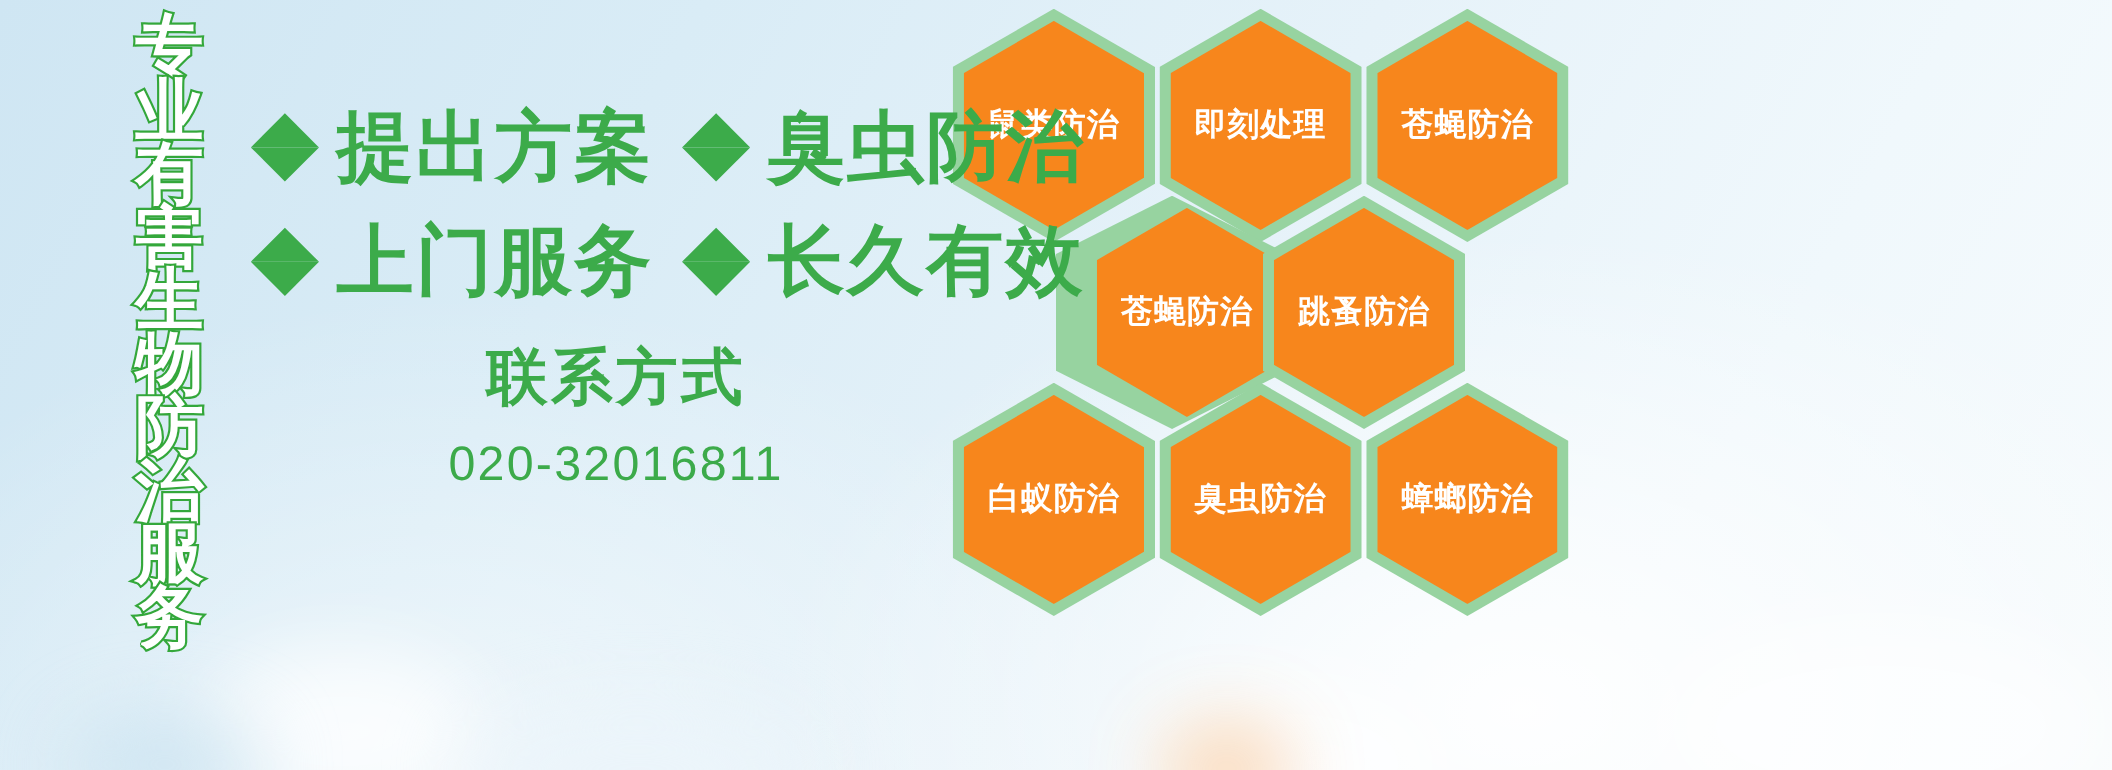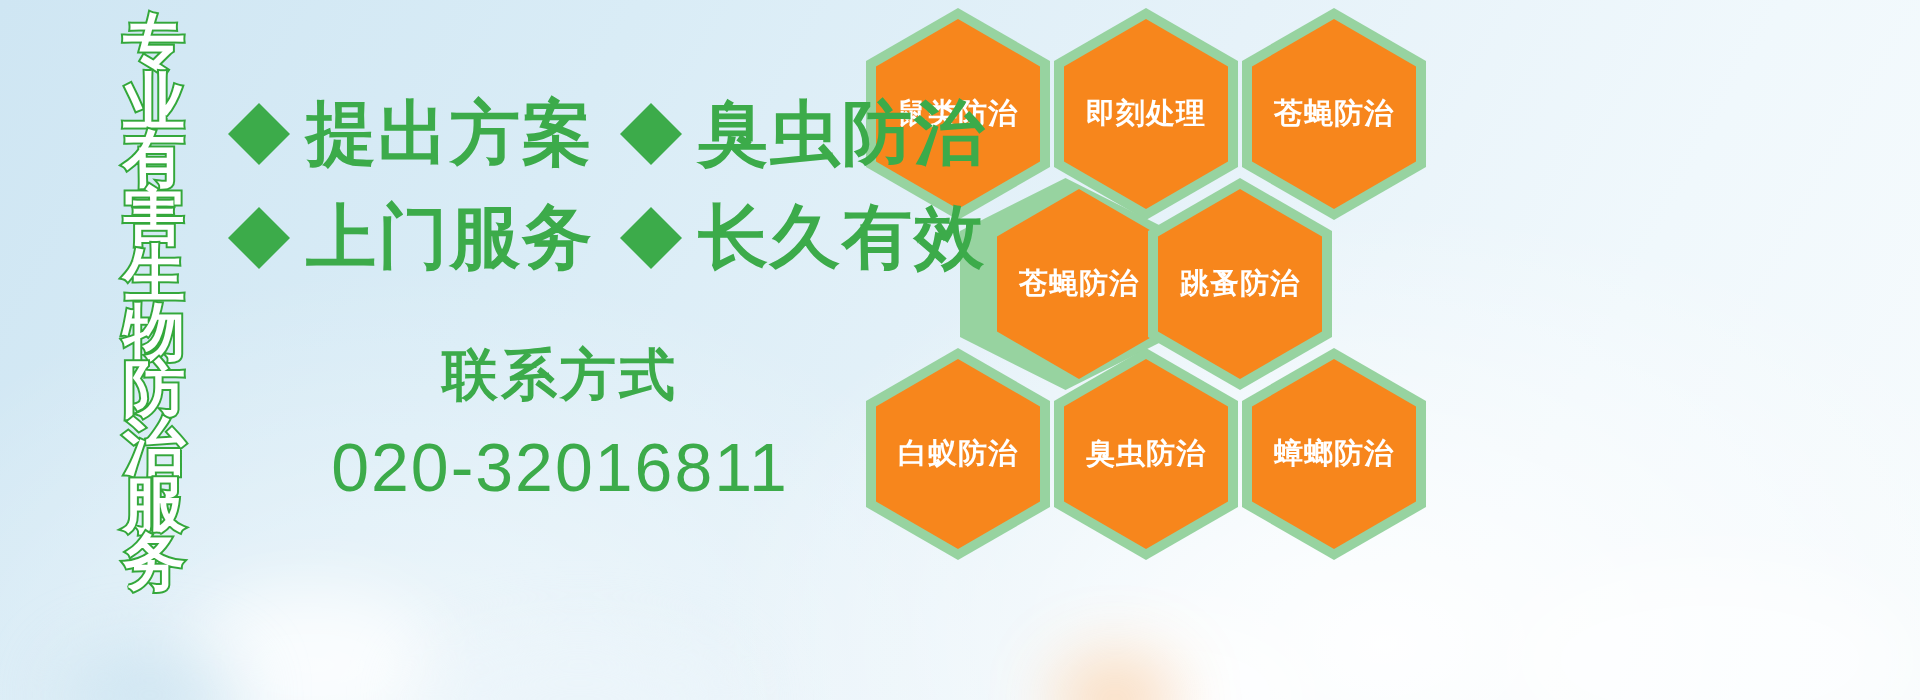--- a/index.html
+++ b/index.html
@@ -109,24 +109,23 @@
     width: 520px;
     text-align: center;
     z-index: 5;
   }
   #contact-heading {
     font-size: 56px;
     font-weight: bold;
     color: #3cab4a;
     letter-spacing: 3px;
     margin-bottom: 14px;
-    margin-top: 32px;
   }
   .phone-number {
-    font-size: 68px;
+    font-size: 44px;
     font-weight: normal;
     color: #3cab4a;
     letter-spacing: 2px;
     line-height: 1.16;
   }
 
   
   #honeycomb {
     position: absolute;
     left: 862px;

